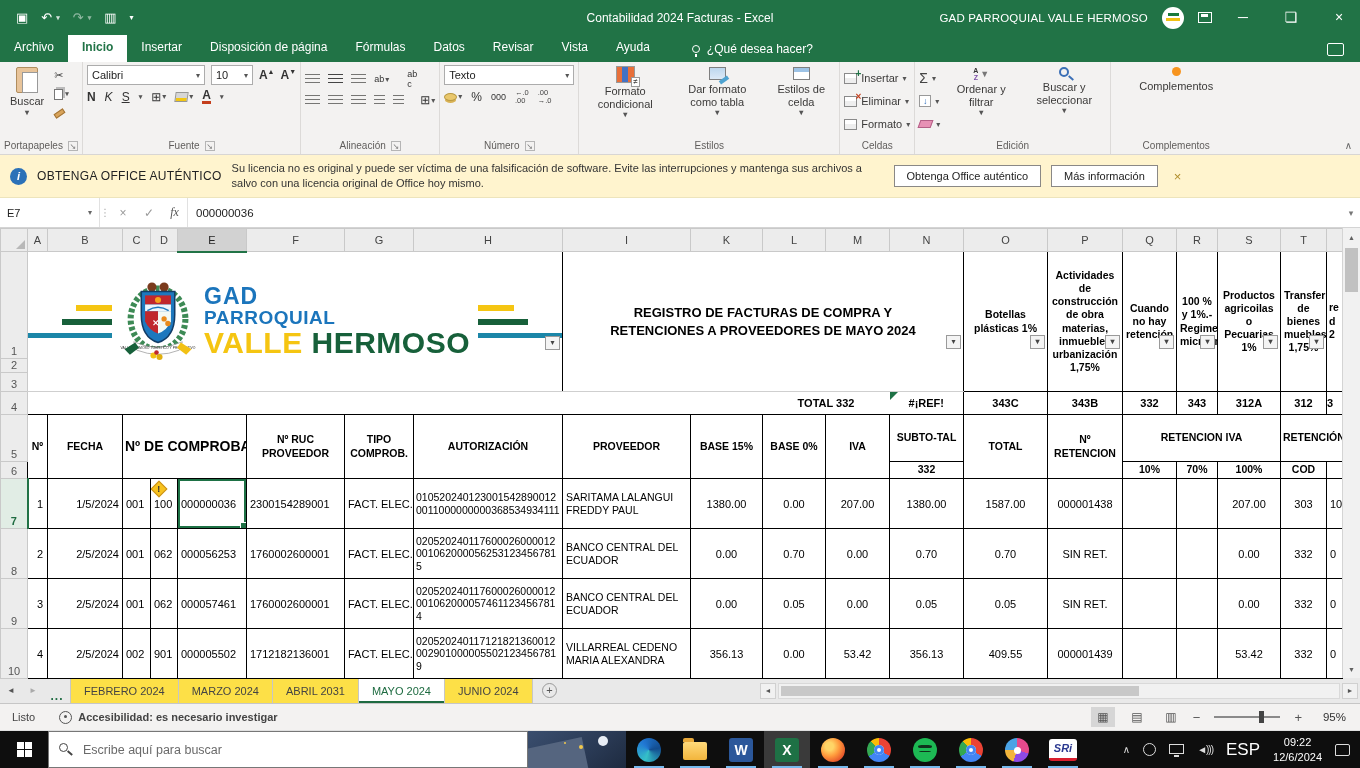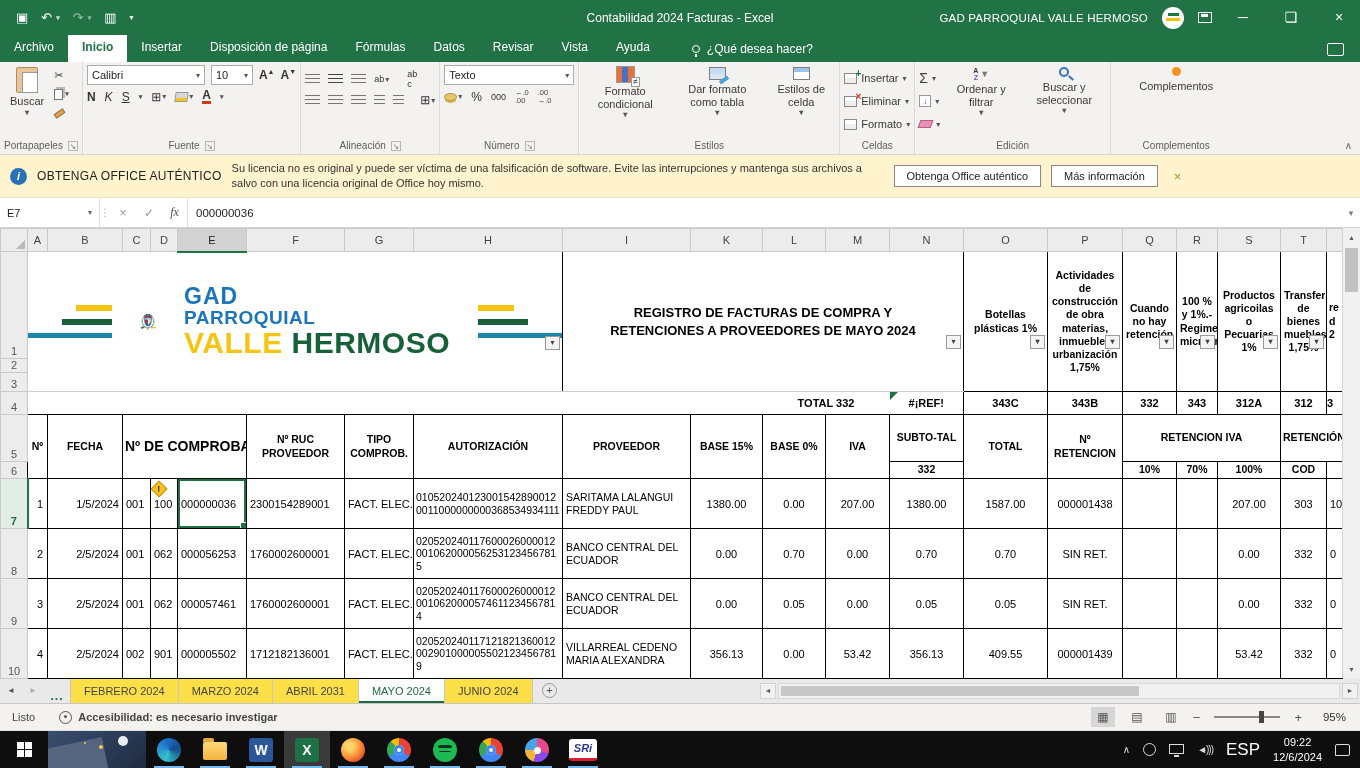--- a/index.html
+++ b/index.html
@@ -94,21 +94,21 @@
 .grid{height:450px;position:relative;background:#fff}
 table{border-collapse:collapse;table-layout:fixed;width:1342px}
 td,th{overflow:hidden;white-space:nowrap;vertical-align:middle}
 .ch{background:#ECECEC;border:1px solid #C9C9C9;color:#444;font-weight:normal;font-size:11px;text-align:center;height:23px}
 .ch.chsel{background:#D2D2D2;border-bottom:2px solid #217346;color:#222}
 .corner{position:relative}
 .ctri{position:absolute;right:2px;bottom:2px;width:0;height:0;border-left:9px solid transparent;border-bottom:9px solid #B8B8B8}
 .gut{background:#ECECEC;border:1px solid #C9C9C9;color:#555;font-size:11px;text-align:center;vertical-align:bottom;padding-bottom:1px}
 .gut.gutsel{background:#E1EDE5;color:#1E6B41;border-right:2px solid #217346;font-weight:bold}
 .logo-cell{border-right:1px solid #000;border-bottom:1px solid #CFCFCF;position:relative;vertical-align:middle}
-.logo-wrap{display:flex;align-items:center;justify-content:center;gap:28px;height:100%}
+.logo-wrap{display:flex;align-items:center;justify-content:center;gap:8px;height:100%}
 .mk{display:flex;flex-direction:column;gap:8px}
 .mk.l{align-items:flex-end}
 .bar-y{width:36px;height:6px;background:#F5C512}
 .bar-g{width:50px;height:6px;background:#17603A}
 .bar-t{width:84px;height:5px;background:#1B86A8}
 .lname{display:flex;flex-direction:column;line-height:1.02}
 .l1{color:#1B75BC;font-size:23px;font-weight:bold;letter-spacing:1px}
 .l2{color:#1B75BC;font-size:19px;font-weight:bold;letter-spacing:.5px}
 .l3{font-size:30px;font-weight:bold;letter-spacing:.5px;white-space:nowrap}
 .l3 .vy{color:#F5C512}
@@ -791,20 +791,24 @@
 
 <div class="task">
   <div class="startbtn">
       <span class="winlogo">
         <i></i>
         <i></i>
         <i></i>
         <i></i>
       </span>
     </div>
+  <div class="tsearchwrap">
+    <input class="tsearch" placeholder="Escribe aquí para buscar" style="">
+    <i class="magglass"></i>
+  </div>
   <div class="weather"></div>
   <div class="apps">
     <div class="app">
         <i class="ic-edge"></i>
       </div>
     <div class="app">
         <i class="ic-folder"></i>
       </div>
     <div class="app">
         <i class="ic-word">W</i>

